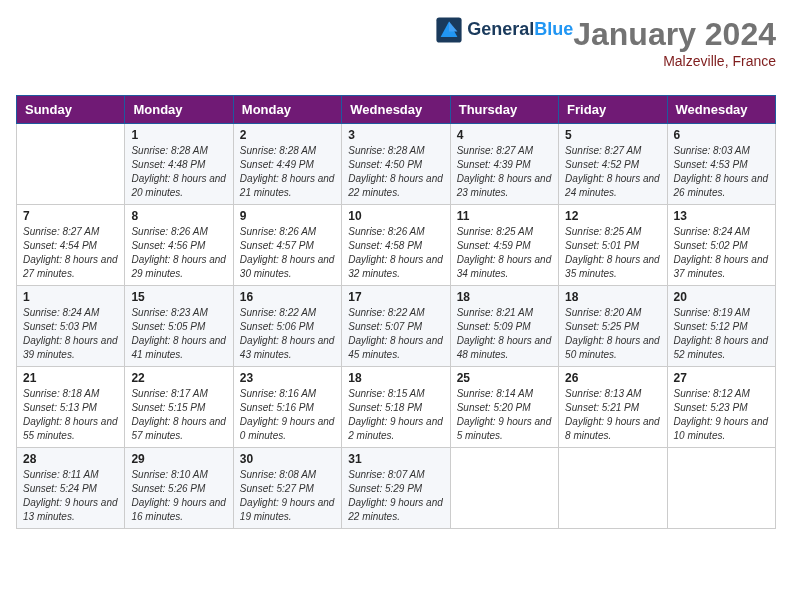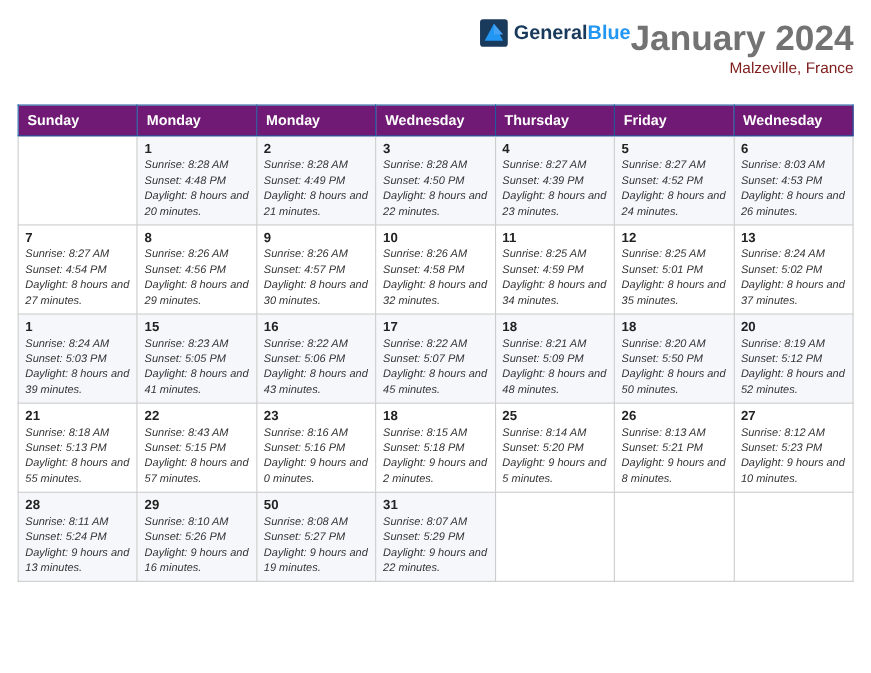--- a/index.html
+++ b/index.html
@@ -250,21 +250,21 @@
         <td>
           <span class="day-num">18</span>
           <div class="cell-content">Sunrise: 8:21 AM
 Sunset: 5:09 PM
 Daylight: 8 hours
 and 48 minutes.</div>
         </td>
         <td>
           <span class="day-num">18</span>
           <div class="cell-content">Sunrise: 8:20 AM
-Sunset: 5:50 PM
+Sunset: 5:25 PM
 Daylight: 8 hours
 and 50 minutes.</div>
         </td>
         <td>
           <span class="day-num">20</span>
           <div class="cell-content">Sunrise: 8:19 AM
 Sunset: 5:12 PM
 Daylight: 8 hours
 and 52 minutes.</div>
         </td>
@@ -272,21 +272,21 @@
       <tr>
         <td>
           <span class="day-num">21</span>
           <div class="cell-content">Sunrise: 8:18 AM
 Sunset: 5:13 PM
 Daylight: 8 hours
 and 55 minutes.</div>
         </td>
         <td>
           <span class="day-num">22</span>
-          <div class="cell-content">Sunrise: 8:43 AM
+          <div class="cell-content">Sunrise: 8:17 AM
 Sunset: 5:15 PM
 Daylight: 8 hours
 and 57 minutes.</div>
         </td>
         <td>
           <span class="day-num">23</span>
           <div class="cell-content">Sunrise: 8:16 AM
 Sunset: 5:16 PM
 Daylight: 9 hours
 and 0 minutes.</div>
@@ -329,21 +329,21 @@
 and 13 minutes.</div>
         </td>
         <td>
           <span class="day-num">29</span>
           <div class="cell-content">Sunrise: 8:10 AM
 Sunset: 5:26 PM
 Daylight: 9 hours
 and 16 minutes.</div>
         </td>
         <td>
-          <span class="day-num">50</span>
+          <span class="day-num">30</span>
           <div class="cell-content">Sunrise: 8:08 AM
 Sunset: 5:27 PM
 Daylight: 9 hours
 and 19 minutes.</div>
         </td>
         <td>
           <span class="day-num">31</span>
           <div class="cell-content">Sunrise: 8:07 AM
 Sunset: 5:29 PM
 Daylight: 9 hours

